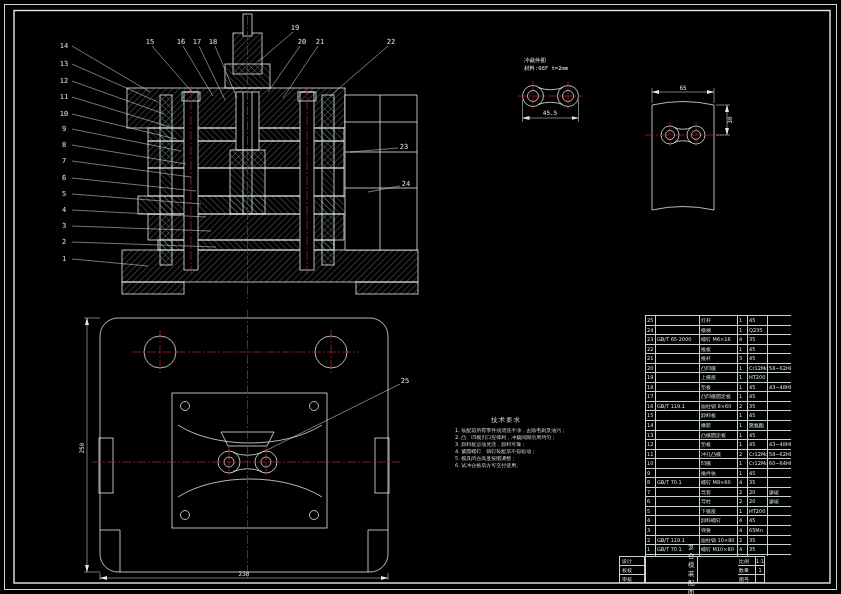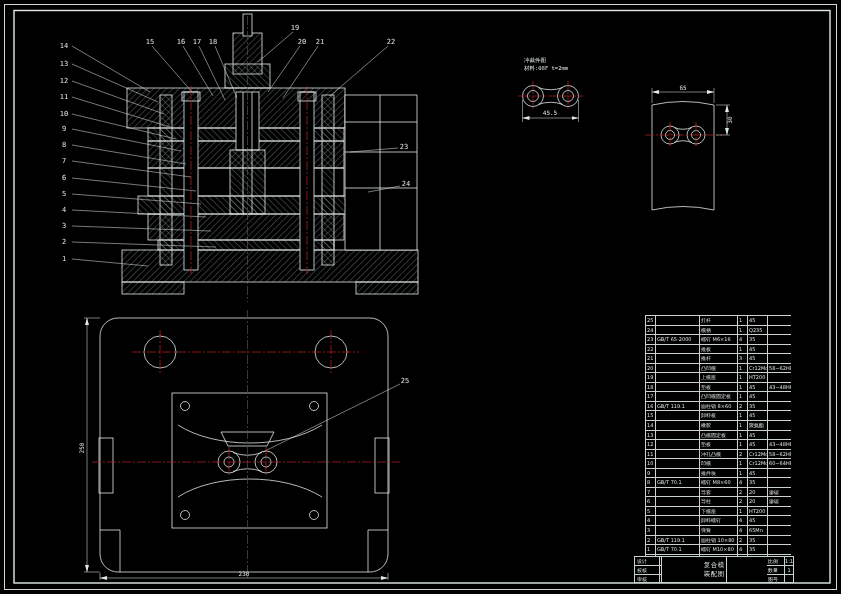--- a/index.html
+++ b/index.html
@@ -14,21 +14,21 @@
   .notes .lines div{white-space:nowrap;overflow:hidden;}
 
   
   .bom{position:absolute;left:645px;top:315px;width:146px;height:241px;overflow:hidden;}
   .bom table{border-collapse:collapse;table-layout:fixed;width:146px;}
   .bom td{border:0.6px solid #c9d2d2;font-size:5px;line-height:8.55px;height:8.55px;
           padding:0 1px;white-space:nowrap;overflow:hidden;color:#dde3e3;}
   .bom tr.hdr td{text-align:center;color:#eef2f2;}
 
   
-  .tblock{position:absolute;left:634px;top:556px;width:160px;height:27px;display:flex;
+  .tblock{position:absolute;left:619px;top:556px;width:146px;height:27px;display:flex;
           border:0.9px solid #c9d2d2;box-sizing:border-box;font-size:5px;color:#dde3e3;gap:40px;}
   .tblock .colL{width:58px;display:flex;flex-direction:column;border-right:0.6px solid #c9d2d2;}
   .tblock .colL .r{flex:1;display:flex;border-bottom:0.6px solid #c9d2d2;}
   .tblock .colL .r:last-child{border-bottom:none;}
   .tblock .colL .lab{width:22px;border-right:0.6px solid #c9d2d2;padding-left:2px;line-height:8px;}
   .tblock .colL .val{flex:1;}
   .tblock .colM{width:52px;display:flex;align-items:center;justify-content:center;
                 border-right:0.6px solid #c9d2d2;font-size:6.5px;letter-spacing:0.5px;text-align:center;}
   .tblock .colR{flex:1;display:flex;flex-direction:column;}
   .tblock .colR .r{flex:1;display:flex;border-bottom:0.6px solid #c9d2d2;}
@@ -247,20 +247,31 @@
     <line x1="714" y1="103" x2="714" y2="88"></line>
     <line x1="652" y1="92" x2="714" y2="92" marker-start="url(#arrS)" marker-end="url(#arr)"></line>
     <line x1="716" y1="105" x2="730" y2="105"></line>
     <line x1="716" y1="135" x2="730" y2="135"></line>
     <line x1="727" y1="105" x2="727" y2="135" marker-start="url(#arrS)" marker-end="url(#arr)"></line>
   </g>
   <text x="683" y="89.5" font-size="6" text-anchor="middle">65</text>
   <text x="732" y="120" font-size="6" text-anchor="middle" transform="rotate(-90 732 120)">30</text>
 </svg>
 
+<div class="notes">
+  <div class="title">技术要求</div>
+  <div class="lines">
+        <div>1. 装配前所有零件须清洗干净，去除毛刺及油污；</div>
+        <div>2. 凸、凹模刃口应锋利，冲裁间隙沿周均匀；</div>
+        <div>3. 卸料板运动灵活，卸料可靠；</div>
+        <div>4. 紧固螺钉、销钉装配后不得松动；</div>
+        <div>5. 模具闭合高度按图调整；</div>
+        <div>6. 试冲合格后方可交付使用。</div>
+      </div>
+</div>
 
 <div class="bom">
   <table>
     <colgroup>
       <col style="width:10px">
           <col style="width:44px">
           <col style="width:38px">
       <col style="width:10px">
           <col style="width:20px">
           <col style="width:24px">

